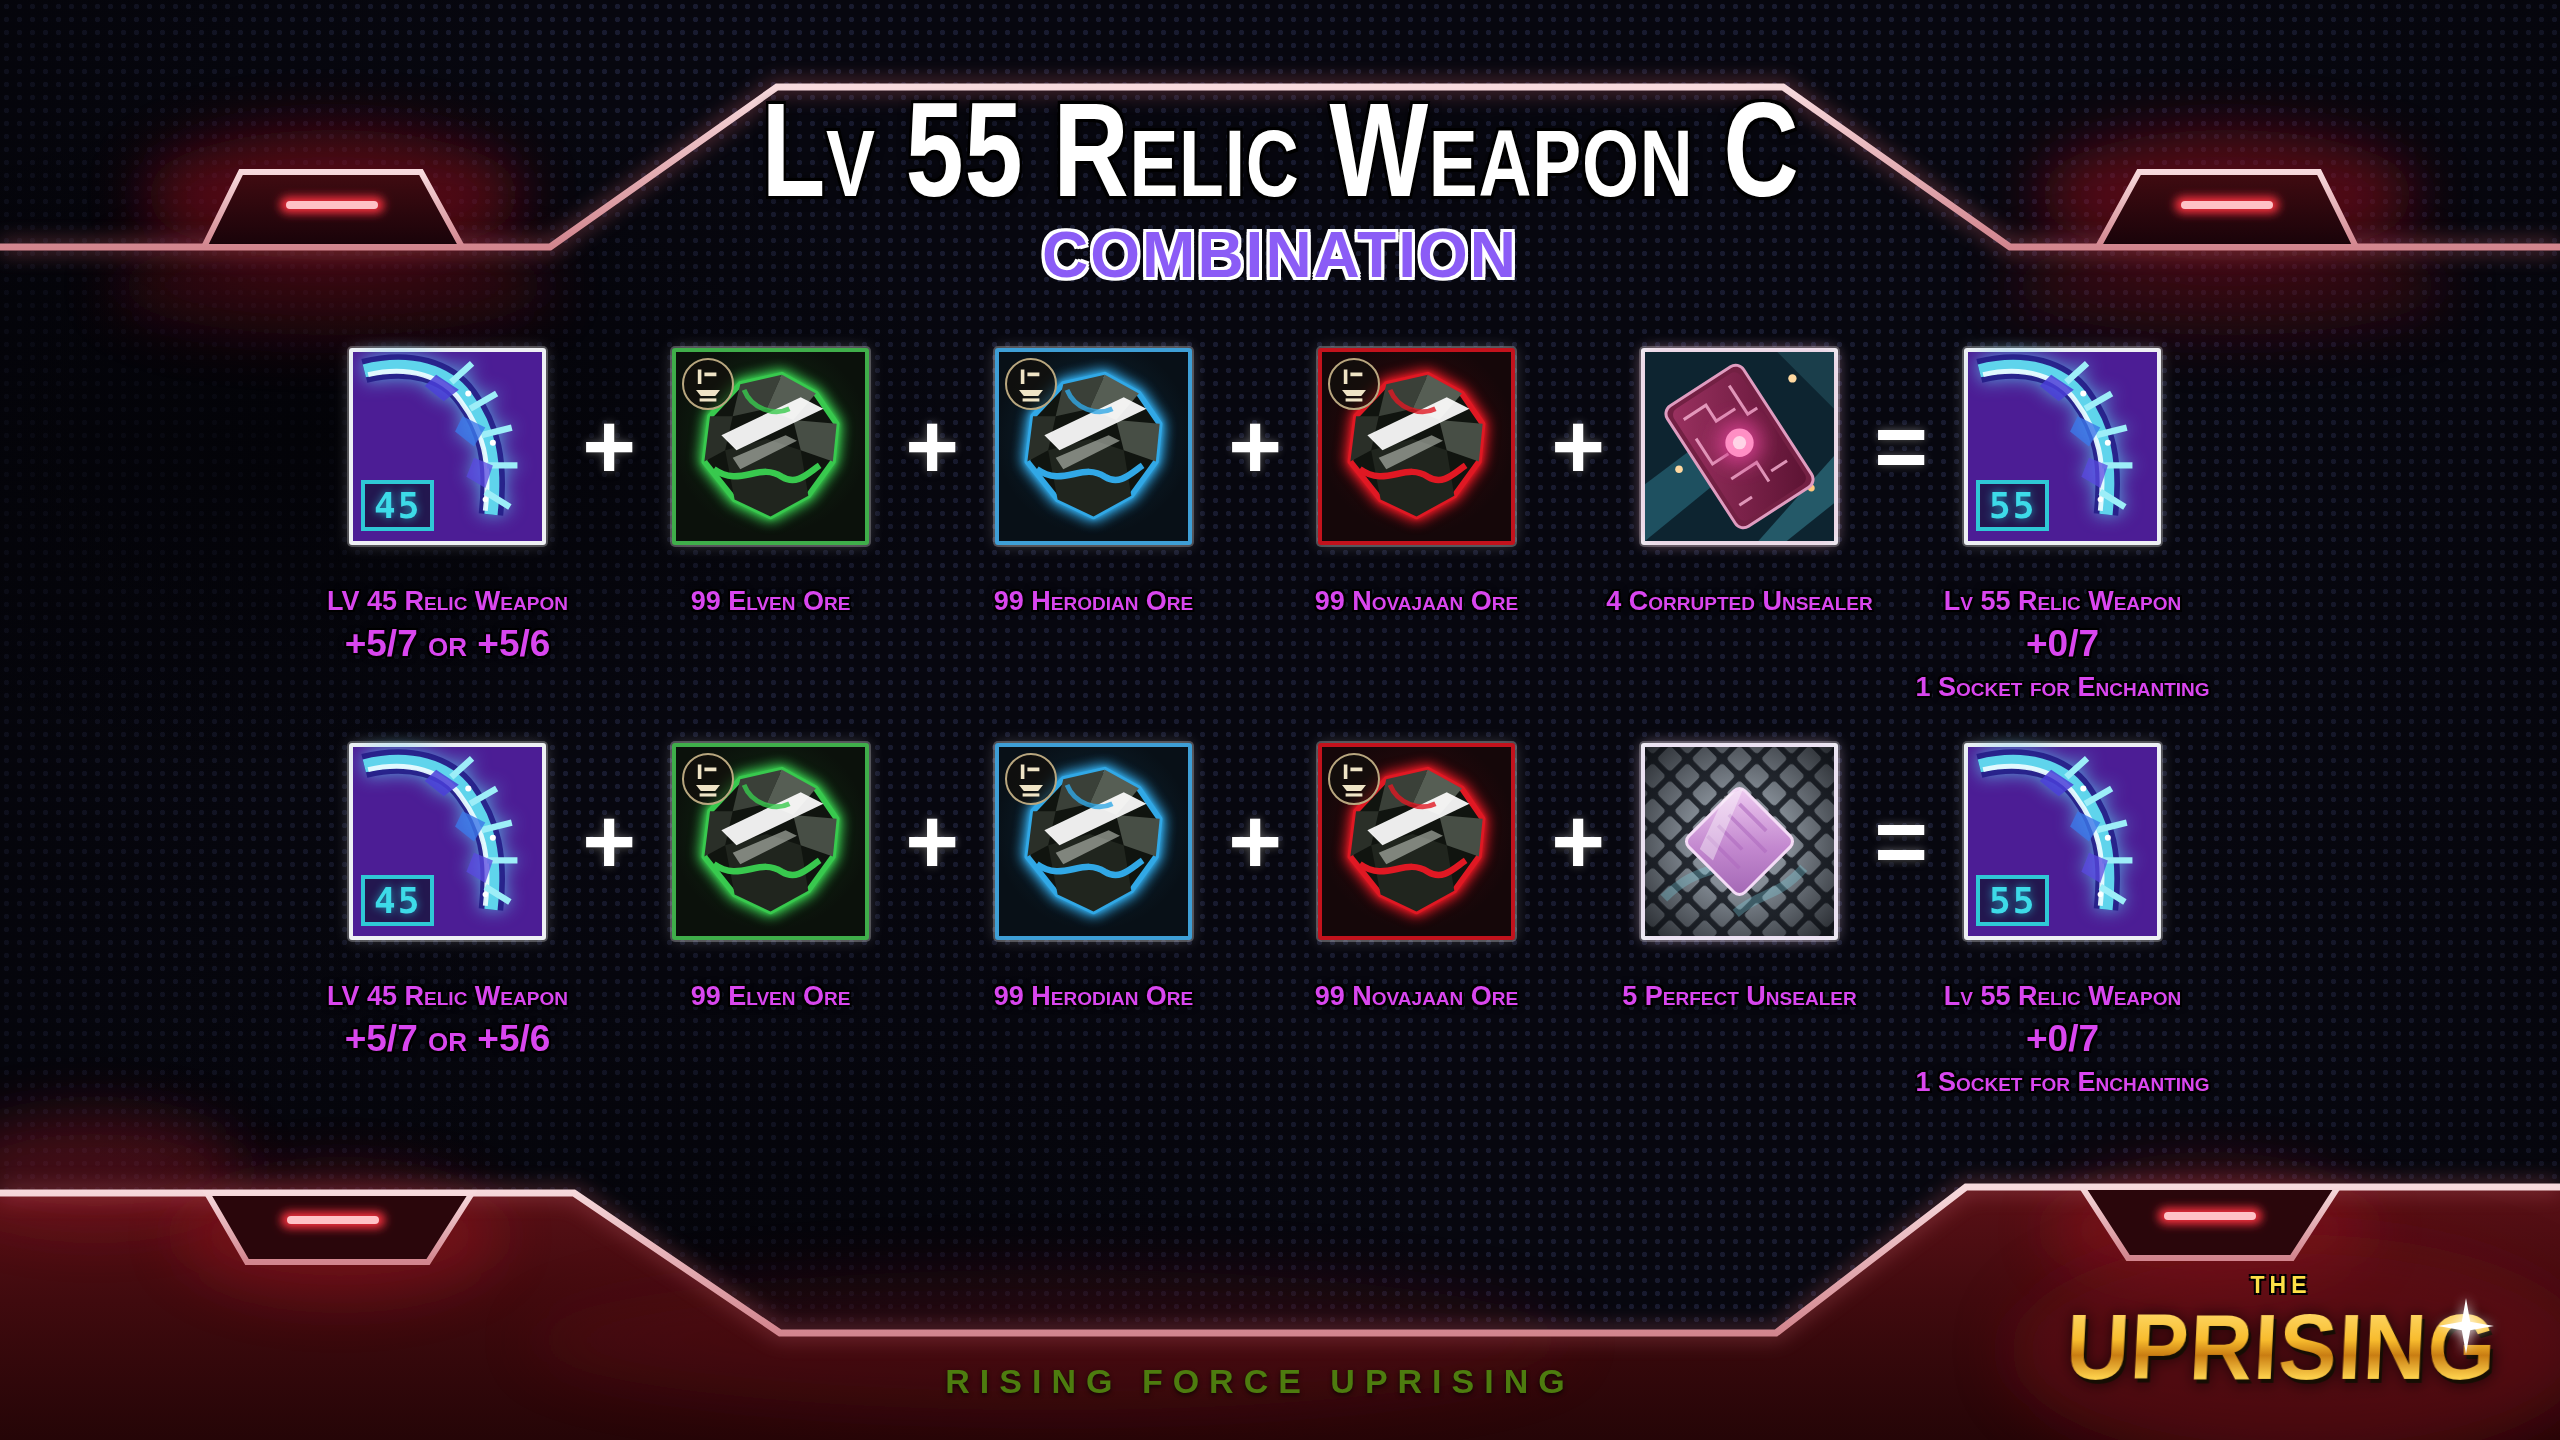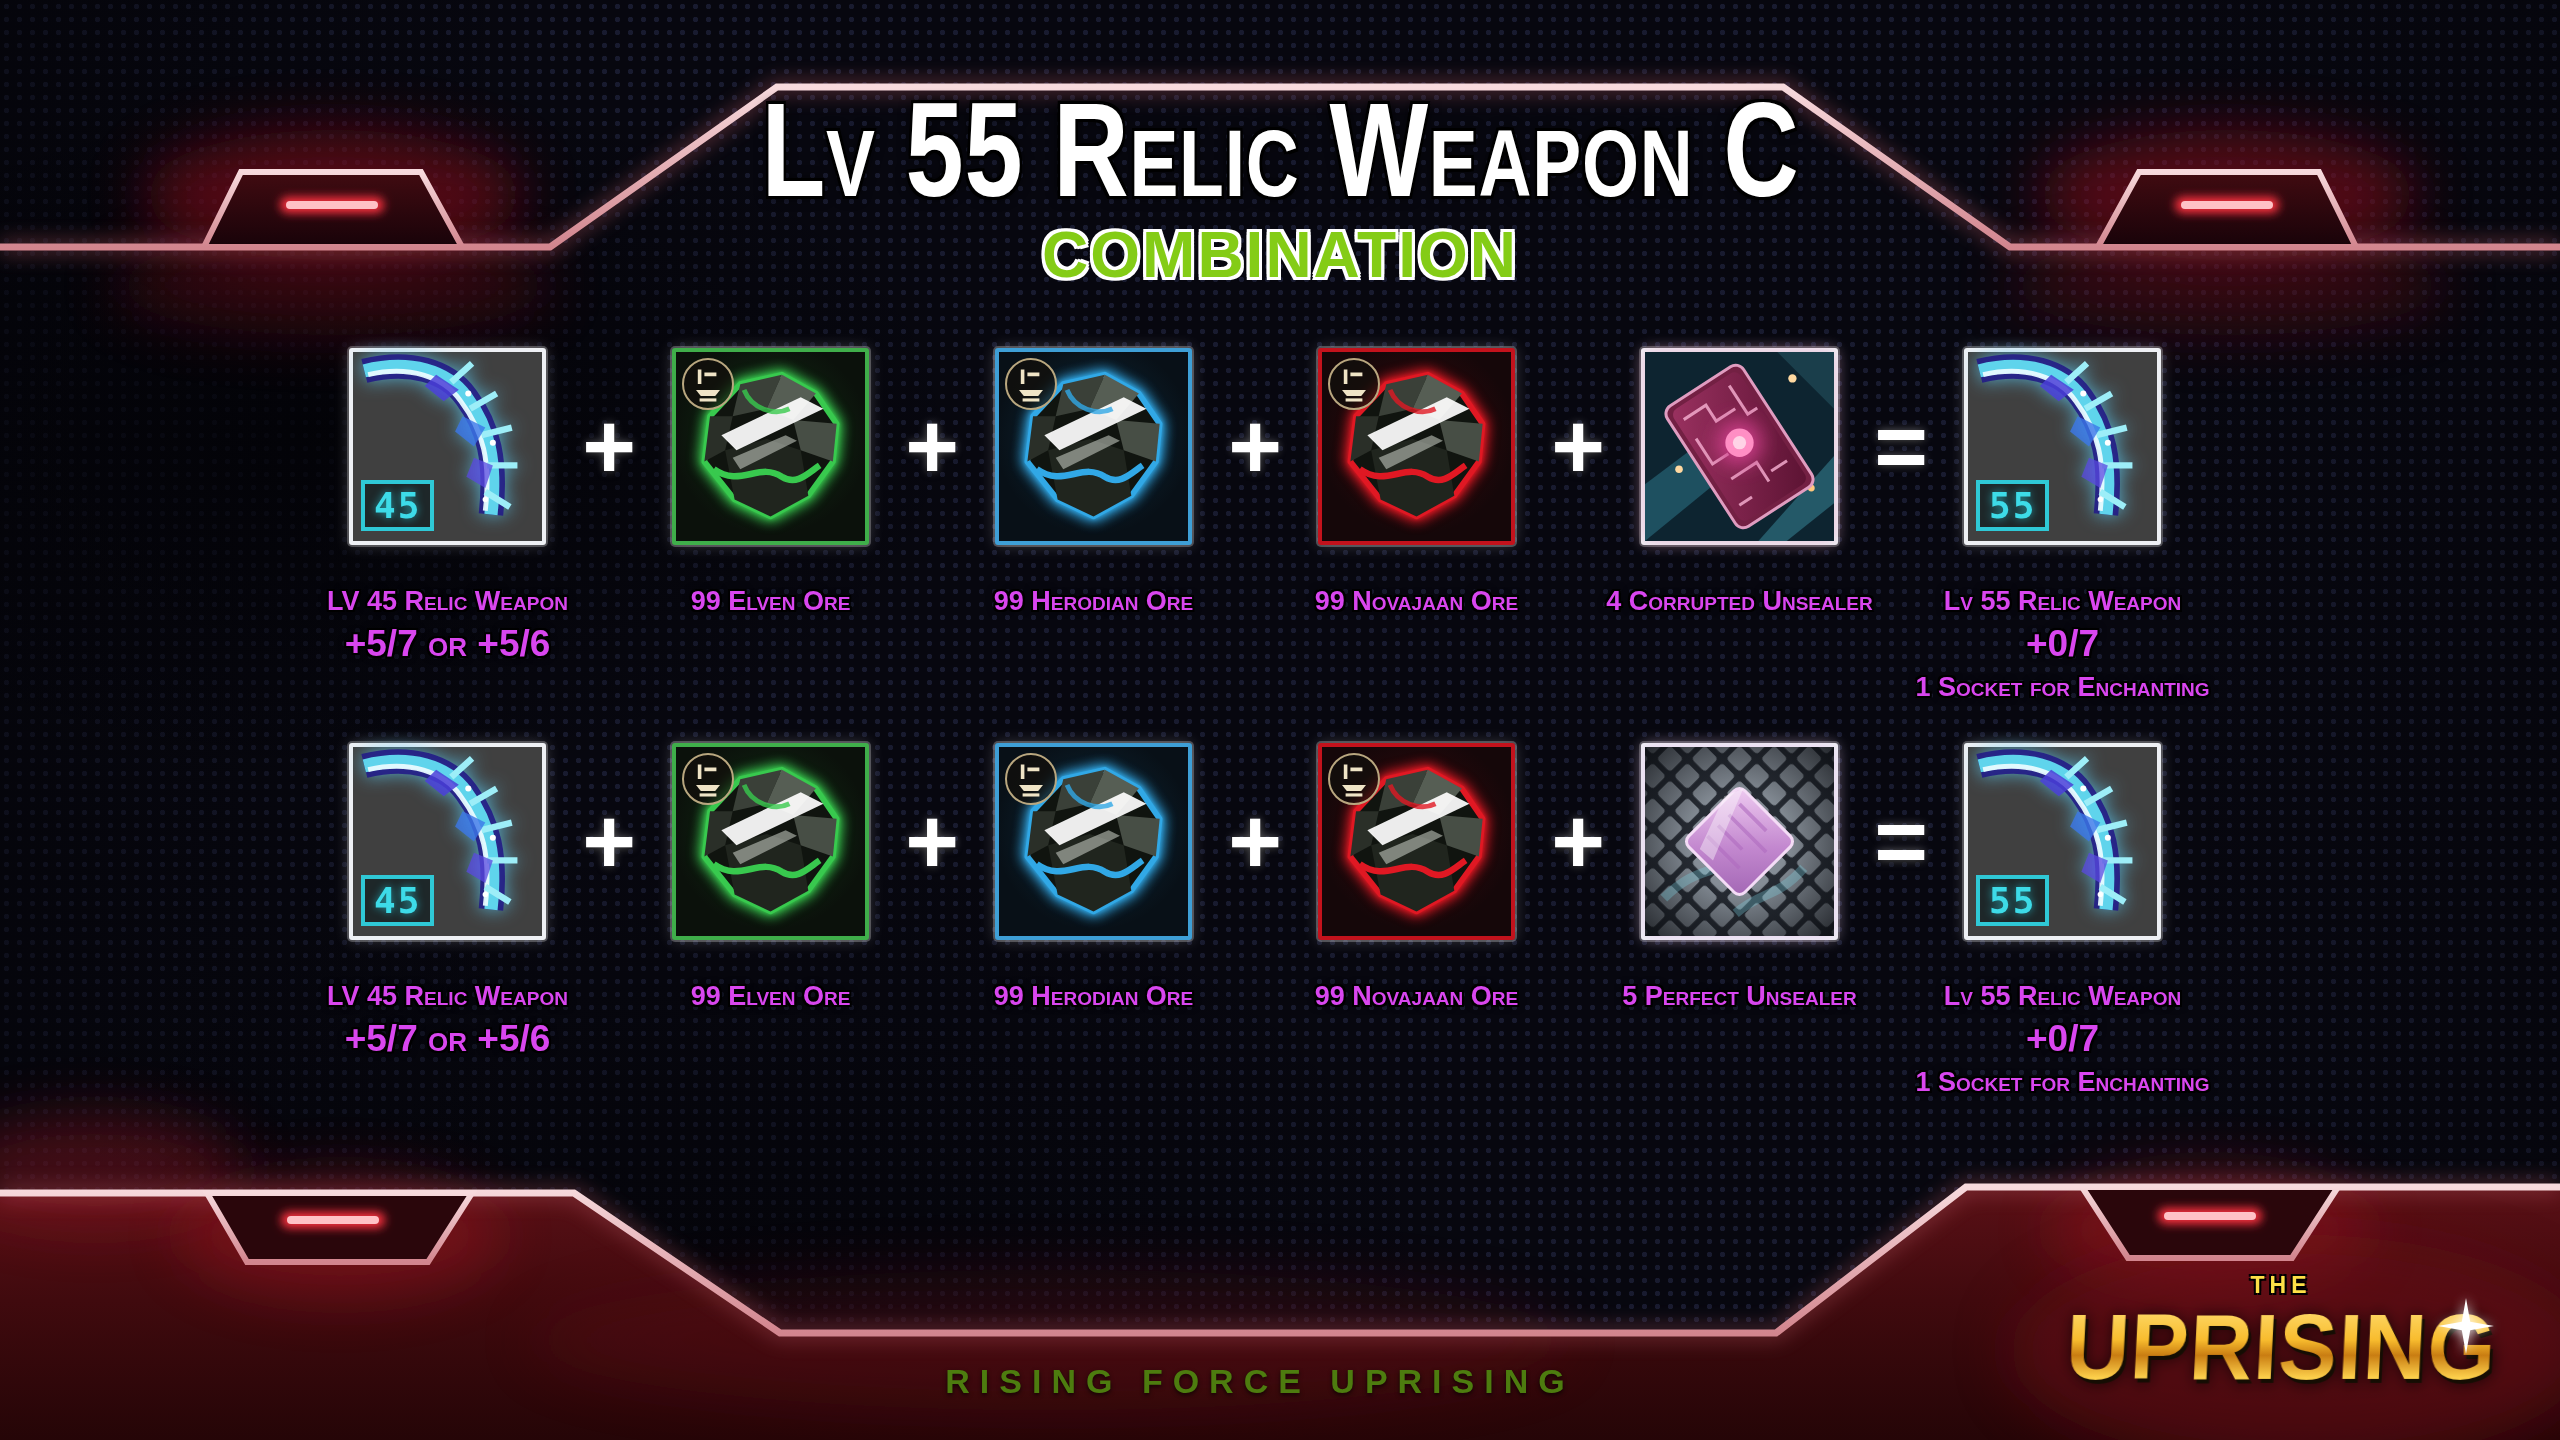--- a/index.html
+++ b/index.html
@@ -14,34 +14,34 @@
     radial-gradient(ellipse 1100px 650px at 28% 88%, rgba(2,2,6,.55), rgba(2,2,6,0) 72%),
     linear-gradient(90deg, rgba(3,3,8,.5), rgba(3,3,8,0) 22%, rgba(3,3,8,0) 82%, rgba(3,3,8,.3));}
   svg.frame{position:absolute;inset:0;pointer-events:none;}
 
   
   .sc{font-variant:small-caps;}
   .o-dark{color:#fff;text-shadow:-3px -3px 0 #000,3px -3px 0 #000,-3px 3px 0 #000,3px 3px 0 #000,
     -3px 0 0 #000,3px 0 0 #000,0 -3px 0 #000,0 3px 0 #000,0 0 14px rgba(0,0,0,.85);}
   .o-dark-sm{color:#d946ef;text-shadow:-2px -2px 0 #000,2px -2px 0 #000,-2px 2px 0 #000,2px 2px 0 #000,
     -2px 0 0 #000,2px 0 0 #000,0 -2px 0 #000,0 2px 0 #000,0 0 8px rgba(0,0,0,.9);}
-  .o-light{color:#84cc16;text-shadow:-3px -3px 0 #fff,3px -3px 0 #fff,-3px 3px 0 #fff,3px 3px 0 #fff,
+  .o-light{color:#8b5cf6;text-shadow:-3px -3px 0 #fff,3px -3px 0 #fff,-3px 3px 0 #fff,3px 3px 0 #fff,
     -3px 0 0 #fff,3px 0 0 #fff,0 -3px 0 #fff,0 3px 0 #fff;}
 
   
   .title-wrap{position:absolute;top:82px;left:0;right:0;text-align:center;z-index:5;}
   .main-title{display:inline-block;font-weight:bold;font-size:134px;line-height:1.02;
     letter-spacing:1px;transform:scaleX(.78);transform-origin:50% 50%;}
   .sub-title{margin-top:4px;font-weight:900;font-size:64px;line-height:1;letter-spacing:2px;}
 
   
   .rows{position:absolute;left:345px;top:348px;width:1820px;z-index:5;}
   .combo-row{display:flex;justify-content:space-between;align-items:flex-start;height:395px;}
   .cell{width:205px;flex:0 0 auto;display:flex;flex-direction:column;align-items:center;}
-  .icon-box{width:197px;height:197px;position:relative;box-sizing:border-box;background:#404040;
+  .icon-box{width:197px;height:197px;position:relative;box-sizing:border-box;background:#4c1d95;
     border:4px solid #eef0f4;border-radius:3px;
     box-shadow:0 0 0 2px rgba(255,255,255,.25), 0 0 16px rgba(255,255,255,.22);}
   .isvg{position:absolute;inset:0;width:100%;height:100%;}
   .labels{margin-top:36px;text-align:center;}
   .lbl{font-weight:bold;font-size:27px;line-height:40px;white-space:nowrap;}
   .lbl-num{font-weight:bold;font-size:37px;line-height:46px;white-space:nowrap;}
   .op{font-weight:bold;font-size:92px;line-height:1;color:#fff;width:70px;text-align:center;
     margin-top:52px;text-shadow:0 0 10px rgba(255,255,255,.35),0 3px 6px rgba(0,0,0,.8);}
 
   

